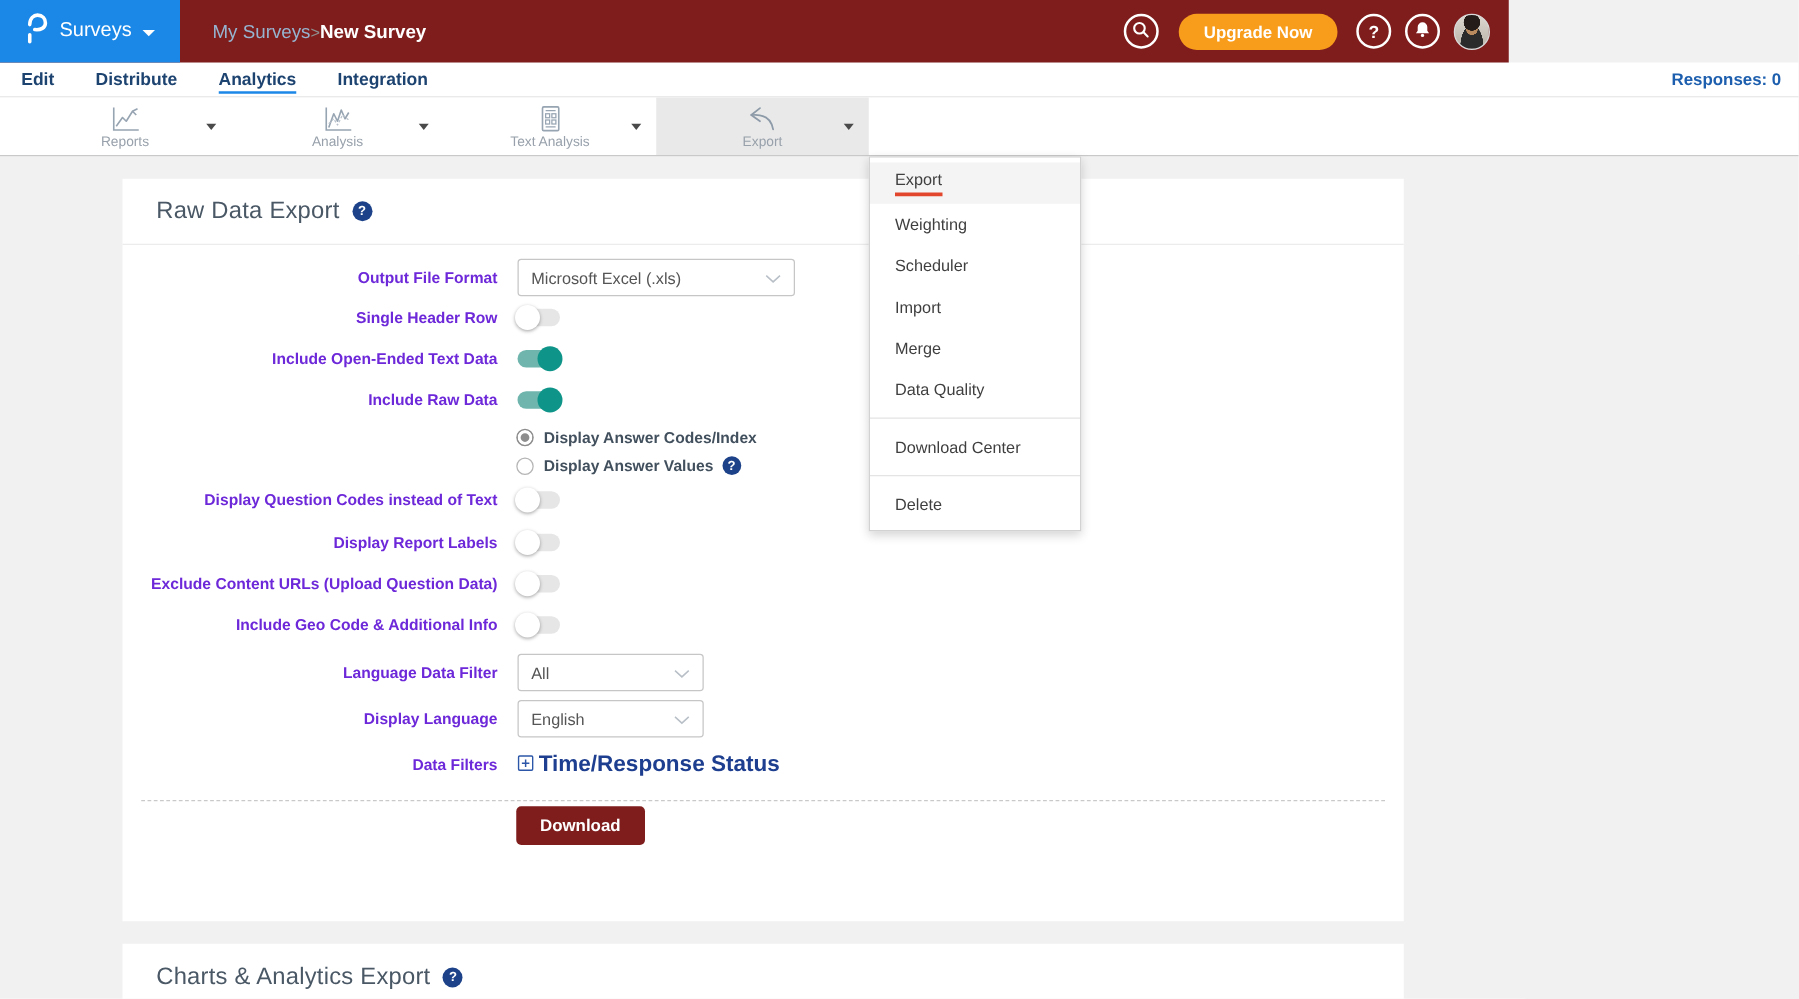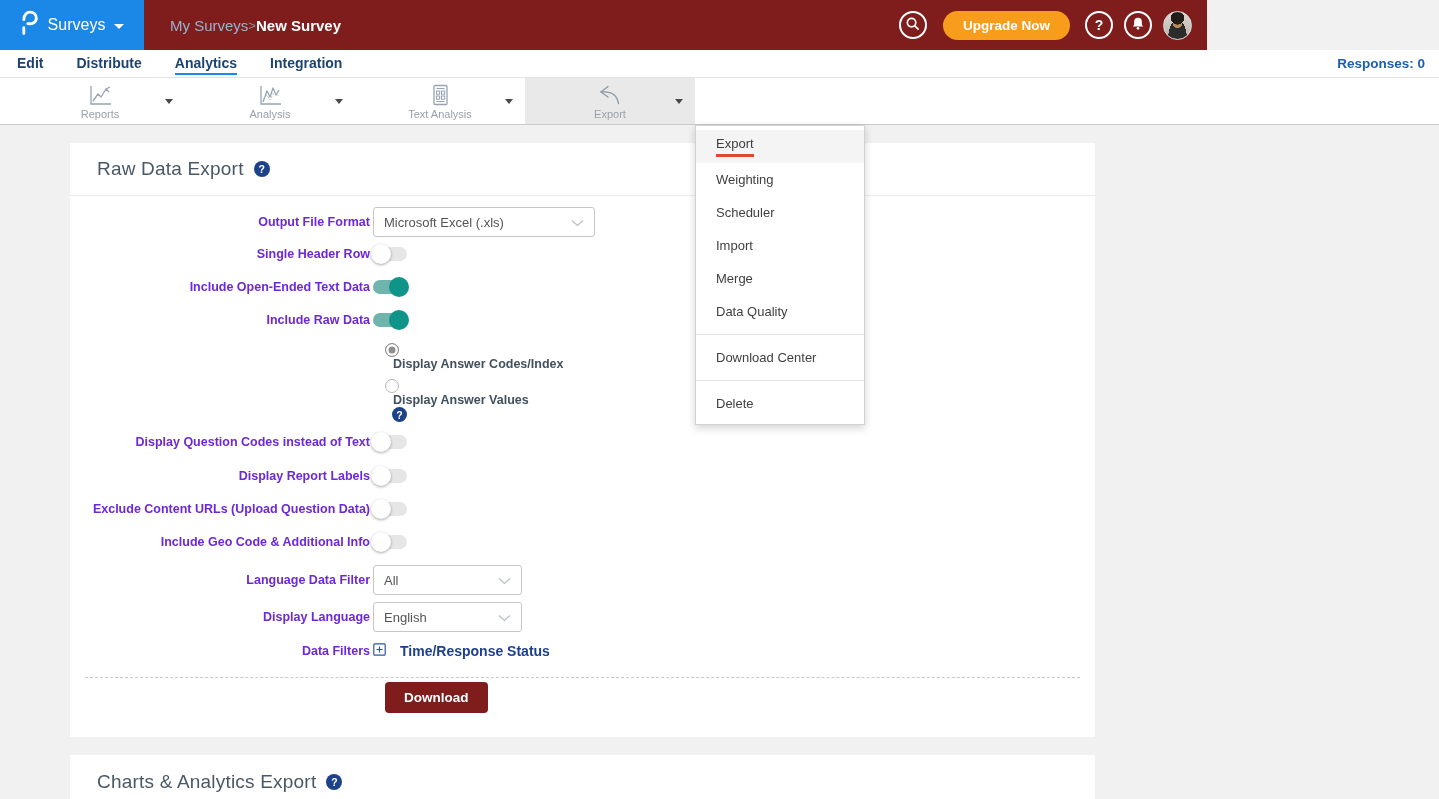--- a/index.html
+++ b/index.html
@@ -45,50 +45,50 @@
   .tool-icon svg { display:block; }
 
   
   .menu { position:absolute; left:695px; top:125px; width:170px; background:#fff; border:1px solid #d2d2d2; box-shadow:0 3px 8px rgba(0,0,0,0.18); z-index:30; padding:4px 0; }
   .menu-item { height:33px; display:flex; align-items:center; padding-left:20px; font-size:13px; color:#3f3f3f; cursor:pointer; }
   .menu-item.active { background:#f4f4f4; }
   .menu-item.active span { border-bottom:3px solid #e2472e; padding-bottom:3px; }
   .menu-divider { height:1px; background:#e4e4e4; margin:6px 0; }
 
   
-  .panel { position:absolute; left:70px; top:143px; width:1025px; background:#fff; }
+  .panel { position:absolute; left:98px; top:143px; width:1025px; background:#fff; }
   .panel-1 { height:594px; }
   .panel-2 { top:755px; height:60px; }
   .panel-head { height:53px; display:flex; align-items:center; padding:0 27px; border-bottom:1px solid #ececec; }
   .panel-title { font-size:19px; color:#4a5866; font-weight:400; letter-spacing:0.2px; }
   .help-dot { width:16px; height:16px; border-radius:50%; background:#1d4289; color:#fff; font-size:10.5px; font-weight:700; display:flex; align-items:center; justify-content:center; margin-left:10px; cursor:pointer; }
 
   .form { padding-top:11px; }
   .form-row { display:flex; align-items:center; }
   .form-label { width:300px; text-align:right; font-size:12.5px; font-weight:700; color:#6d28d9; padding-right:0; flex:0 0 300px; }
-  .form-ctrl { margin-left:3px; display:flex; align-items:center; }
+  .form-ctrl { margin-left:16px; display:flex; align-items:center; }
 
   .select { height:30px; border:1px solid #c6c6c6; border-radius:3px; background:#fff; display:flex; align-items:center; justify-content:space-between; padding:0 10px; font-size:13px; color:#555; cursor:pointer; }
   .select-w222 { width:222px; }
   .select-w149 { width:149px; }
 
   .toggle { width:34px; height:14px; border-radius:7px; position:relative; cursor:pointer; }
   .toggle.off { background:#e6e6e6; }
   .toggle.on  { background:#6fb5ad; }
   .knob { width:20px; height:20px; border-radius:50%; position:absolute; top:-3px; }
   .toggle.off .knob { left:-2px; background:#fff; box-shadow:0 1px 3px rgba(0,0,0,0.35); }
   .toggle.on  .knob { right:-2px; background:#0e9488; }
 
-  .radio-row { margin-left:315px; display:flex; align-items:flex-start;flex-direction:column; }
+  .radio-row { margin-left:315px; display:flex; align-items:flex-end; }
   .radio { width:14px; height:14px; border-radius:50%; cursor:pointer; }
   .radio.selected { background:#8d8d8d; box-shadow:inset 0 0 0 2.5px #fff; border:1px solid #8d8d8d; }
   .radio.unselected { background:#fff; border:1px solid #b5b5b5; }
   .radio-label { font-size:12.5px; font-weight:700; color:#42505e; margin-left:8px; }
 
-  .filters-link { display:flex; align-items:flex-end; gap:14px; color:#1e3f8f; font-size:14px; font-weight:700; cursor:pointer; }
+  .filters-link { display:flex; align-items:flex-end; gap:4px; color:#1e3f8f; font-size:18px; font-weight:700; cursor:pointer; }
 
   .dashed-sep { border-top:1px dashed #c9c9c9; margin:18px 15px 0 15px; }
   .download-btn { margin-left:315px; margin-top:4px; background:#7f1d1d; color:#fff; font-weight:700; font-size:13.5px; border:none; border-radius:4px; padding:8px 19px; cursor:pointer; font-family:"Liberation Sans", sans-serif; }
 
   .mb10{margin-bottom:10px;} .mb19{margin-bottom:19px;} .mb16{margin-bottom:16px;}
   .mb8{margin-bottom:8px;} .mb13{margin-bottom:13px;} .mb20{margin-bottom:20px;}
   .mb7{margin-bottom:7px;} .mb11{margin-bottom:11px;}
 </style>
 </head>
 <body>

